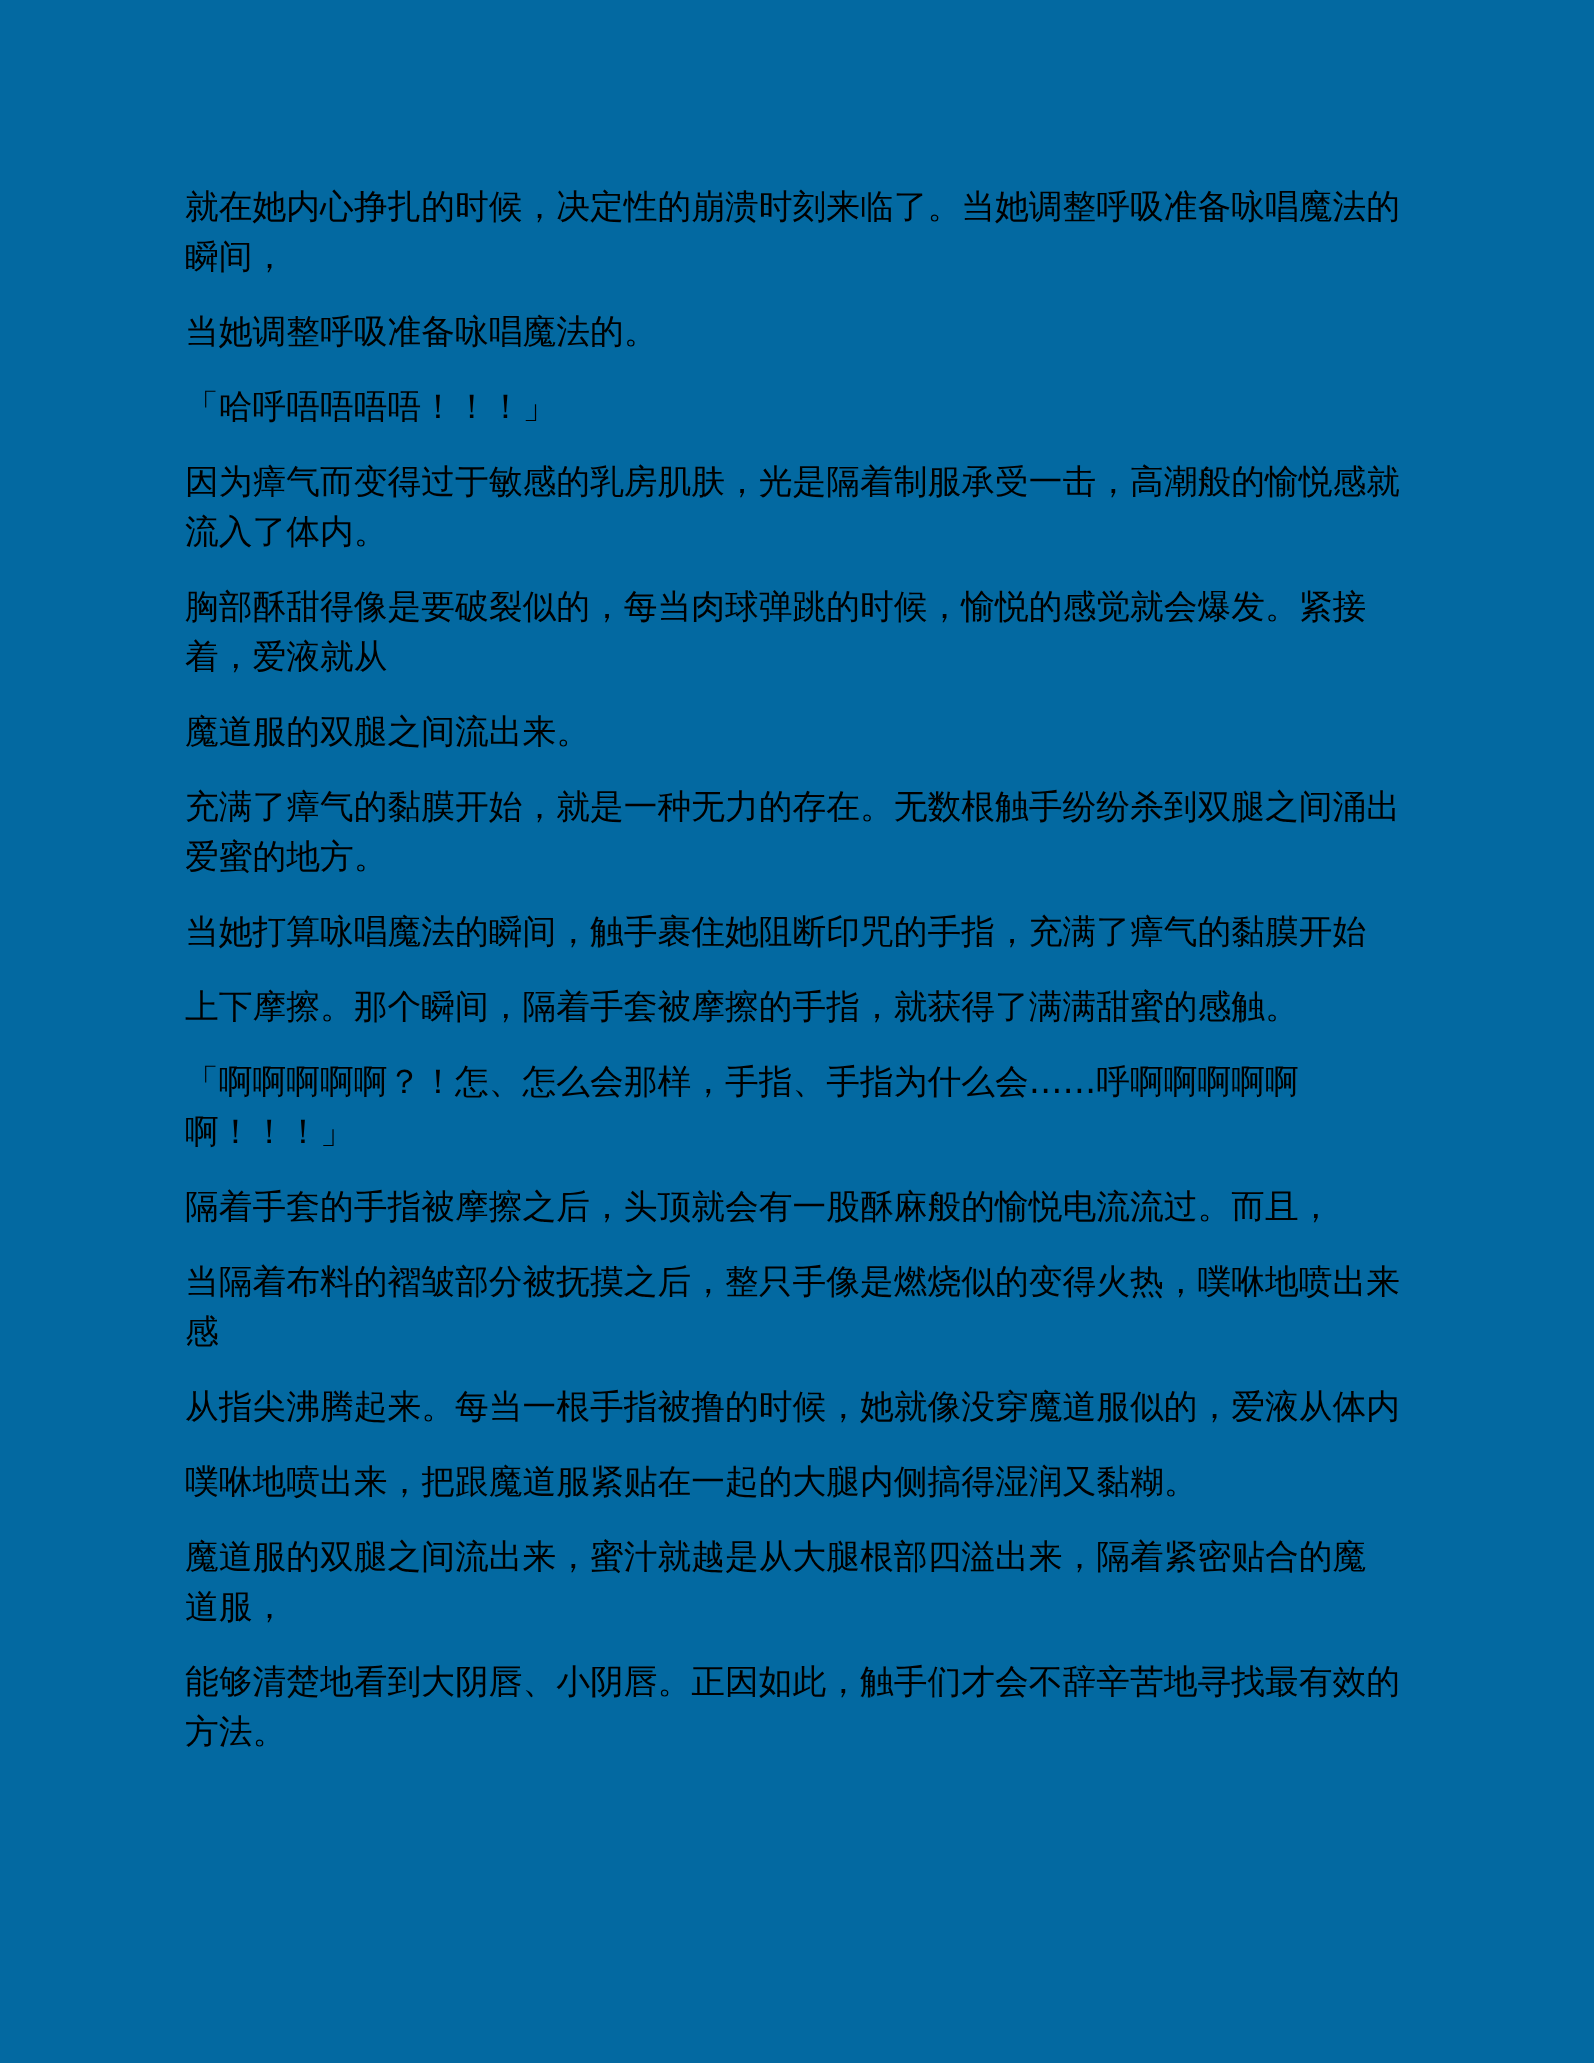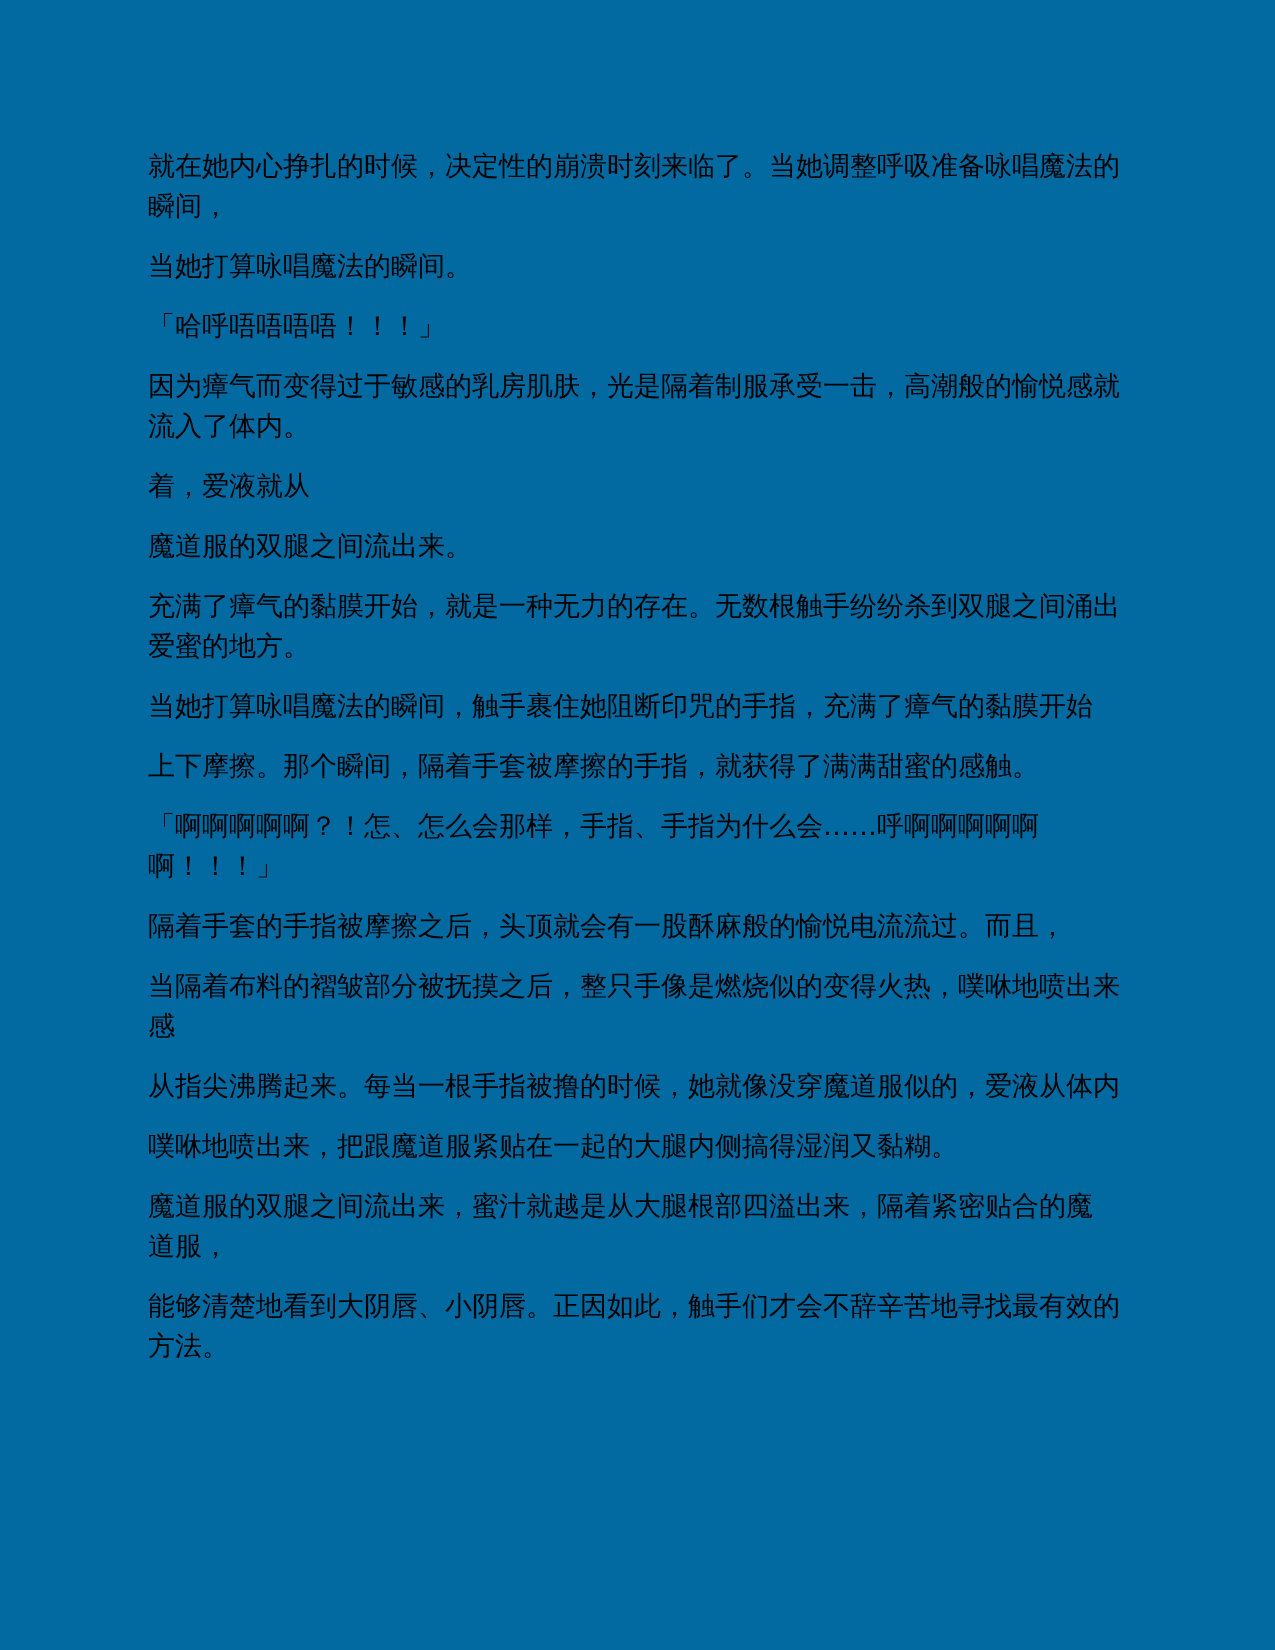--- a/index.html
+++ b/index.html
@@ -39,30 +39,31 @@
 </head>
 <body>
 
 <main class="page" style="background: #0369a1; color: rgb(0, 0, 0);">
   <div id="paragraphs">
       <div class="para">
         <div class="line">就在她内心挣扎的时候，决定性的崩溃时刻来临了。当她调整呼吸准备咏唱魔法的</div>
         <div class="line">瞬间，</div>
       </div>
       <div class="para">
-        <div class="line">当她打算咏唱魔法的瞬间。</div>
+        <div class="line">当她调整呼吸准备咏唱魔法的。</div>
       </div>
       <div class="para">
         <div class="line">「哈呼唔唔唔唔！！！」</div>
       </div>
       <div class="para">
         <div class="line">因为瘴气而变得过于敏感的乳房肌肤，光是隔着制服承受一击，高潮般的愉悦感就</div>
         <div class="line">流入了体内。</div>
       </div>
       <div class="para">
+        <div class="line">胸部酥甜得像是要破裂似的，每当肉球弹跳的时候，愉悦的感觉就会爆发。紧接</div>
         <div class="line">着，爱液就从</div>
       </div>
       <div class="para">
         <div class="line">魔道服的双腿之间流出来。</div>
       </div>
       <div class="para">
         <div class="line">充满了瘴气的黏膜开始，就是一种无力的存在。无数根触手纷纷杀到双腿之间涌出</div>
         <div class="line">爱蜜的地方。</div>
       </div>
       <div class="para">

